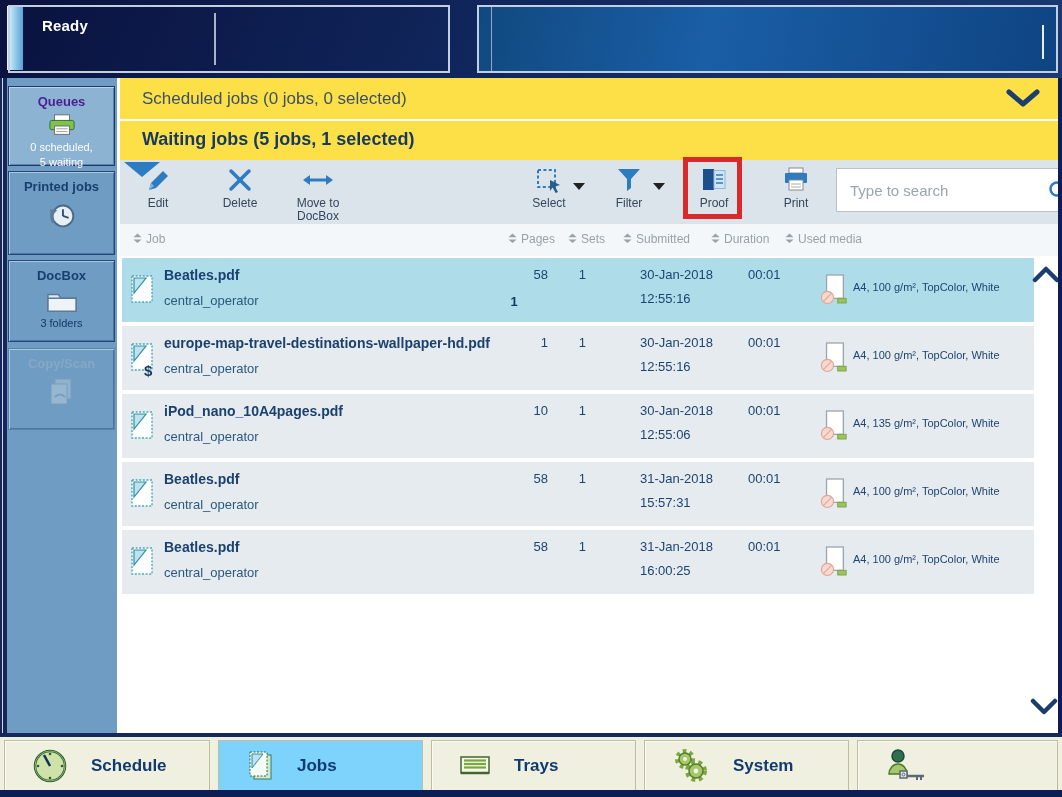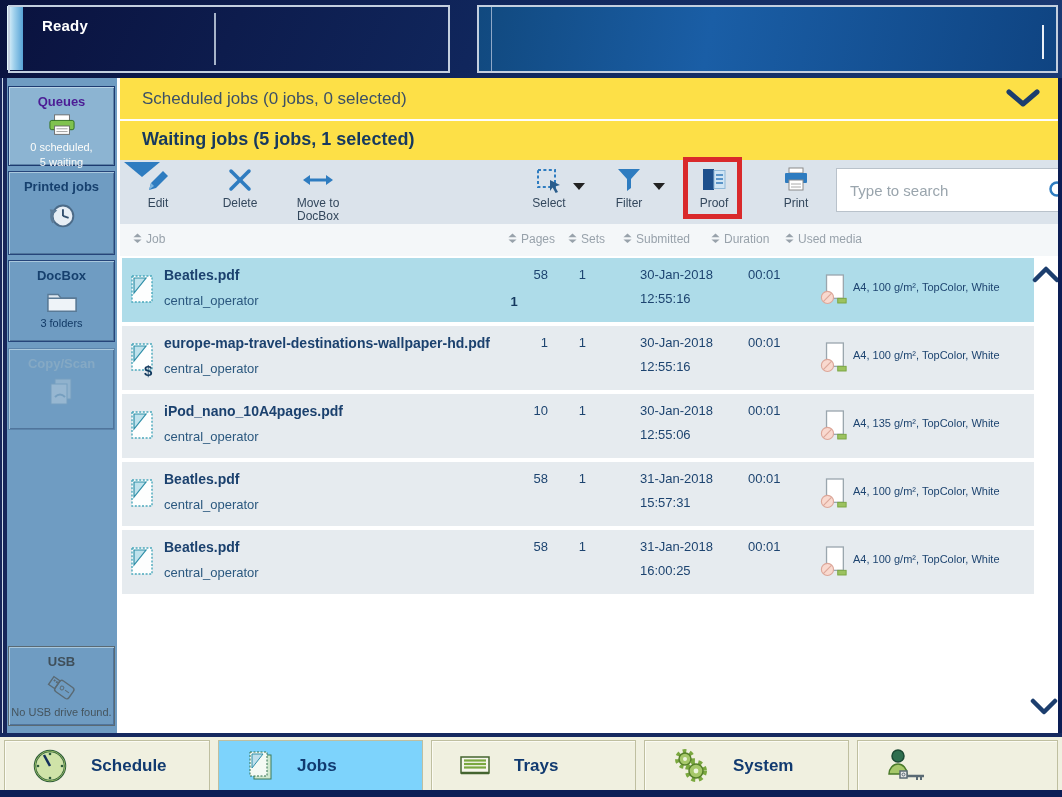--- a/index.html
+++ b/index.html
@@ -170,34 +170,20 @@
 
     <div class="sbtn" id="btn-copyscan">
       <span class="slabel">Copy/Scan</span>
       <svg width="30" height="32" viewBox="0 0 30 32" opacity="0.45">
         <rect x="8" y="4" width="16" height="20" fill="#b8cddc" stroke="#7fa3bd"></rect>
         <rect x="4" y="9" width="16" height="20" fill="#c8d9e5" stroke="#7fa3bd"></rect>
         <path d="M8,22 q5,-5 10,0" fill="none" stroke="#7fa3bd" stroke-width="2"></path>
       </svg>
     </div>
 
-    <div class="sbtn" id="btn-usb">
-      <span class="slabel">USB</span>
-      <svg width="34" height="30" viewBox="0 0 36 32">
-        <g transform="rotate(35 18 16)">
-          <rect x="4" y="11" width="8" height="10" fill="none" stroke="#5a6a74" stroke-width="1.5"></rect>
-          <rect x="6" y="13" width="2" height="2" fill="#5a6a74"></rect>
-          <rect x="9" y="13" width="2" height="2" fill="#5a6a74"></rect>
-          <rect x="12" y="9" width="18" height="14" rx="3" fill="none" stroke="#5a6a74" stroke-width="1.5"></rect>
-          <circle cx="18" cy="16" r="2" fill="none" stroke="#5a6a74"></circle>
-          <line x1="22" y1="16" x2="27" y2="16" stroke="#5a6a74"></line>
-        </g>
-      </svg>
-      <span class="ssub">No USB drive found.</span>
-    </div>
   </div>
 
   <div id="main">
 
     <div class="sec" id="sec-scheduled">
       <span class="sectext">Scheduled jobs (0 jobs, 0 selected)</span>
       <svg class="sec-chevron" width="34" height="19" viewBox="0 0 34 19">
         <polyline points="3,3 17,15 31,3" fill="none" stroke="#1c3e6e" stroke-width="5" stroke-linecap="round" stroke-linejoin="round"></polyline>
       </svg>
     </div>

